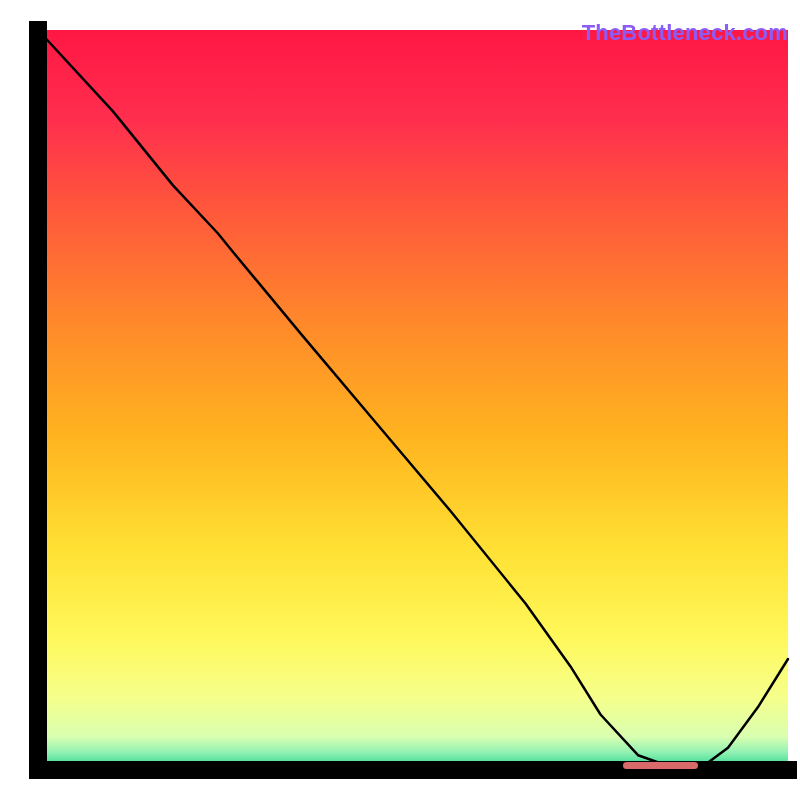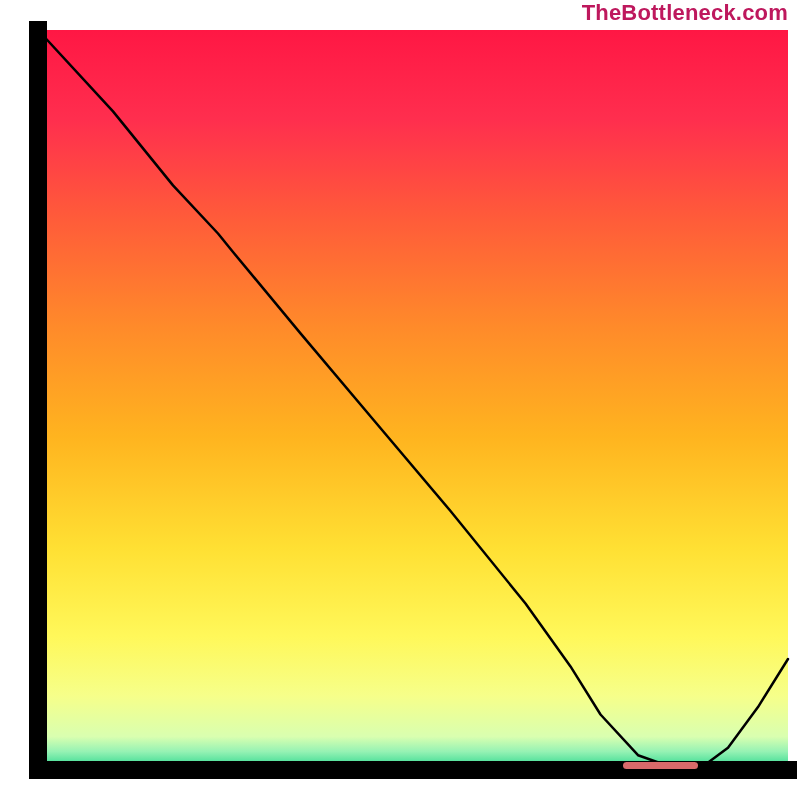--- a/index.html
+++ b/index.html
@@ -10,25 +10,25 @@
     background: #ffffff;
     font-family: Arial, Helvetica, sans-serif;
   }
   .chart-wrapper {
     position: relative;
     width: 800px;
     height: 800px;
   }
   .watermark {
     position: absolute;
-    top: 0;
+    top: 20px;
     right: 12px;
     font-size: 22px;
     font-weight: 600;
-    color: #be185d;
+    color: #8b5cf6;
     letter-spacing: 0.2px;
   }
   svg {
     display: block;
   }
 </style>
 </head>
 <body>
 
 <div class="chart-wrapper">

